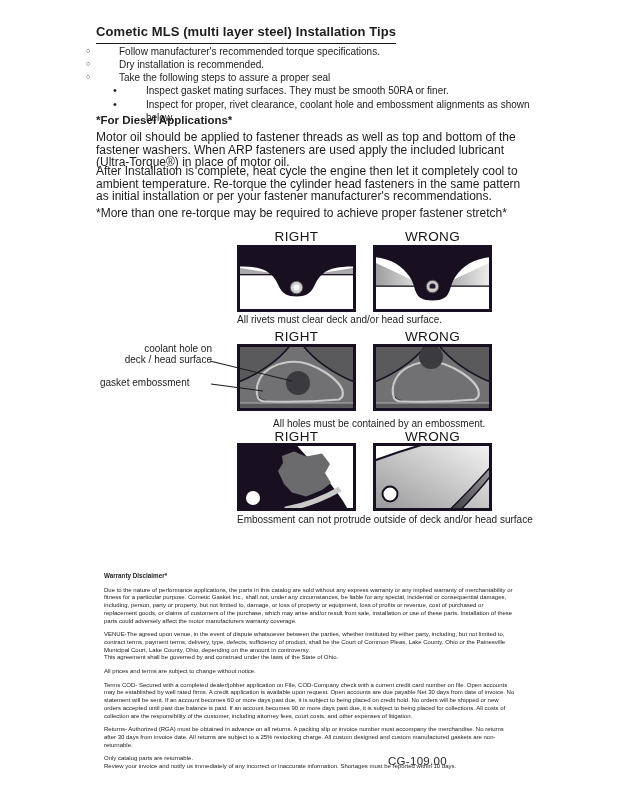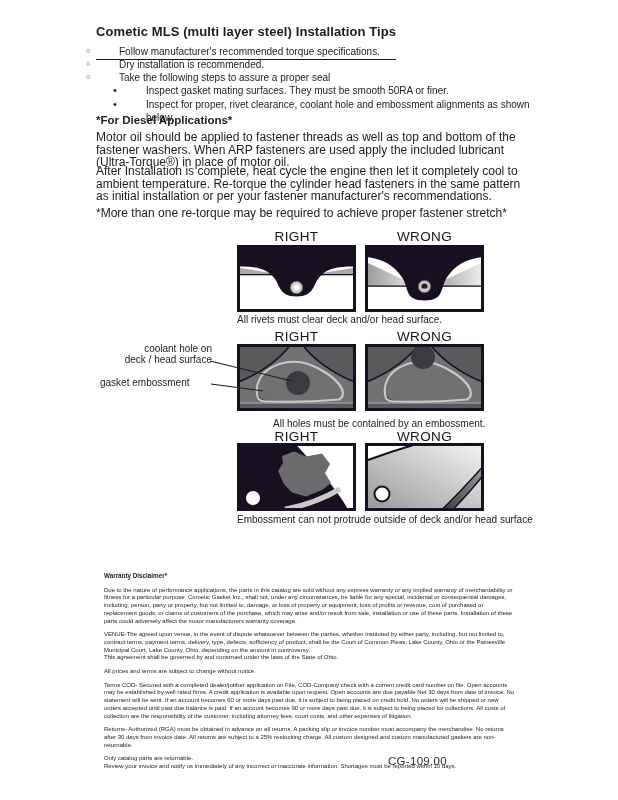--- a/index.html
+++ b/index.html
@@ -1,35 +1,35 @@
 <!DOCTYPE html>
 <html><head>
 <meta charset="utf-8">
 <style>
   html,body{margin:0;padding:0;background:#e8e8e8;}
   .page{position:relative;width:618px;height:800px;background:#ffffff;overflow:hidden;
         font-family:"Liberation Sans",sans-serif;color:#1c1c1e;}
   .abs{position:absolute;}
 
   .doc-title{left:96px;top:24px;font-size:13px;font-weight:bold;
-             border-bottom:1.6px solid #1a1a1c;padding-bottom:20px;letter-spacing:.1px;}
+             border-bottom:1.6px solid #1a1a1c;padding-bottom:4px;letter-spacing:.1px;}
 
   .bullets{left:86px;top:45px;font-size:10px;line-height:13px;width:470px;}
   .b-row{display:flex;gap:24px;}
   .b-row .mk{width:9px;flex:none;font-size:8px;line-height:13px;}
   .b1 .mk::before{content:"○";font-size:7px;position:relative;top:-1px;}
   .b2{margin-left:27px;}
   .b2 .mk::before{content:"•";font-size:11px;}
 
   .sec-head{left:96px;top:114px;font-size:11.5px;font-weight:bold;}
   .para{left:96px;width:436px;font-size:12px;line-height:12.6px;}
   .p1{top:131px;} .p2{top:165px;} .pnote{top:207px;}
 
   .fig-label{width:119px;text-align:center;font-size:13.5px;letter-spacing:.4px;color:#141416;}
-  .fig-row{display:flex;gap:9px;left:237px;}
+  .fig-row{display:flex;gap:17px;left:237px;}
   .lab1{top:229px;} .img1{top:245px;}
   .lab2{top:329px;} .img2{top:344px;}
   .lab3{top:429px;} .img3{top:443px;}
   .fig-cell{width:119px;}
   .fig-cell svg{display:block;width:119px;height:100%;}
   .img1 .fig-cell, .img2 .fig-cell{height:67px;}
   .img3 .fig-cell{height:68px;}
   .caption{left:237px;font-size:10px;line-height:11.5px;width:330px;}
   .cap1{top:314px;} .cap2{top:418px;margin-left:36px;} .cap3{top:514px;}
 

